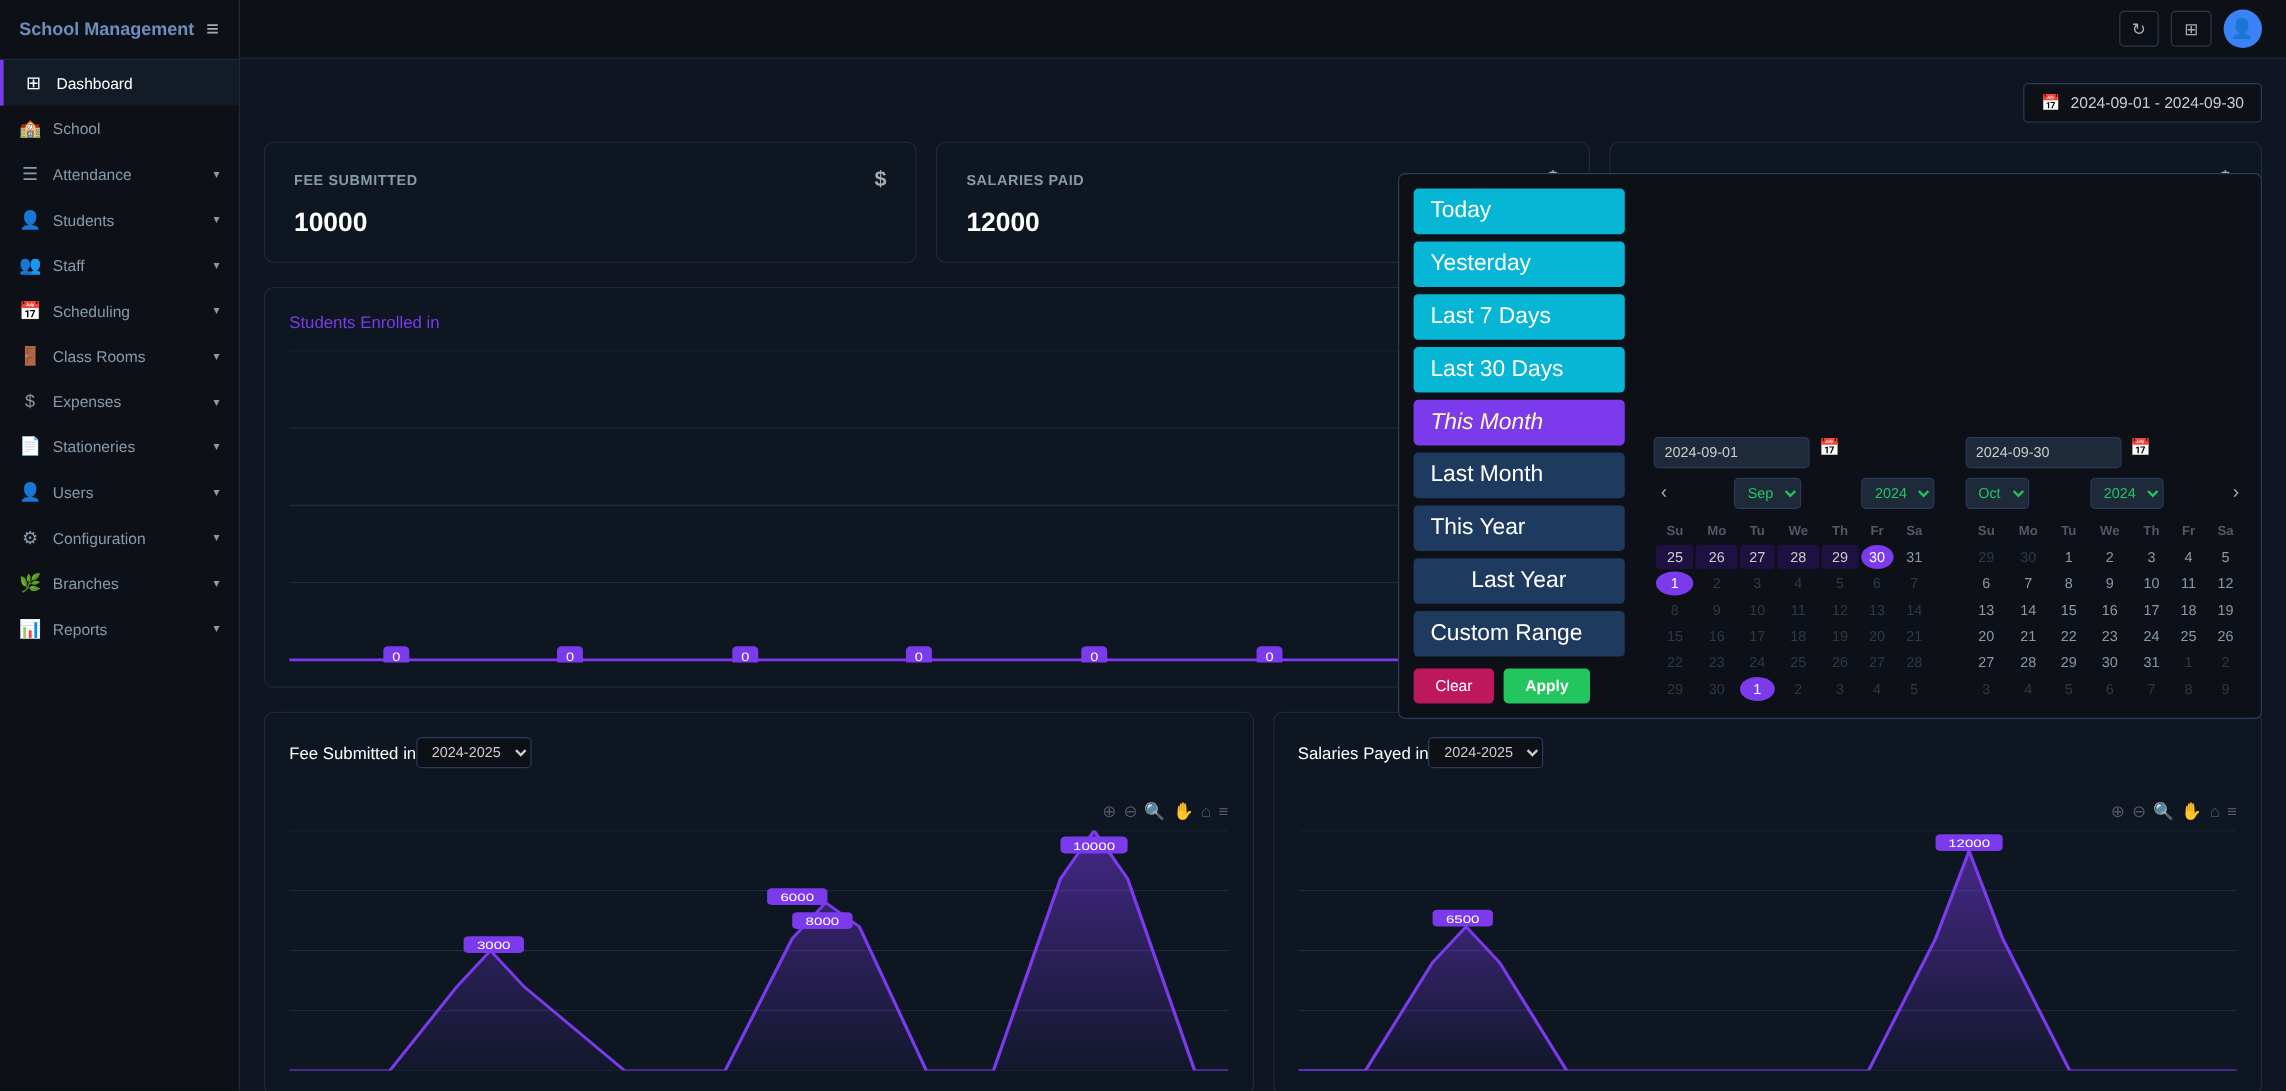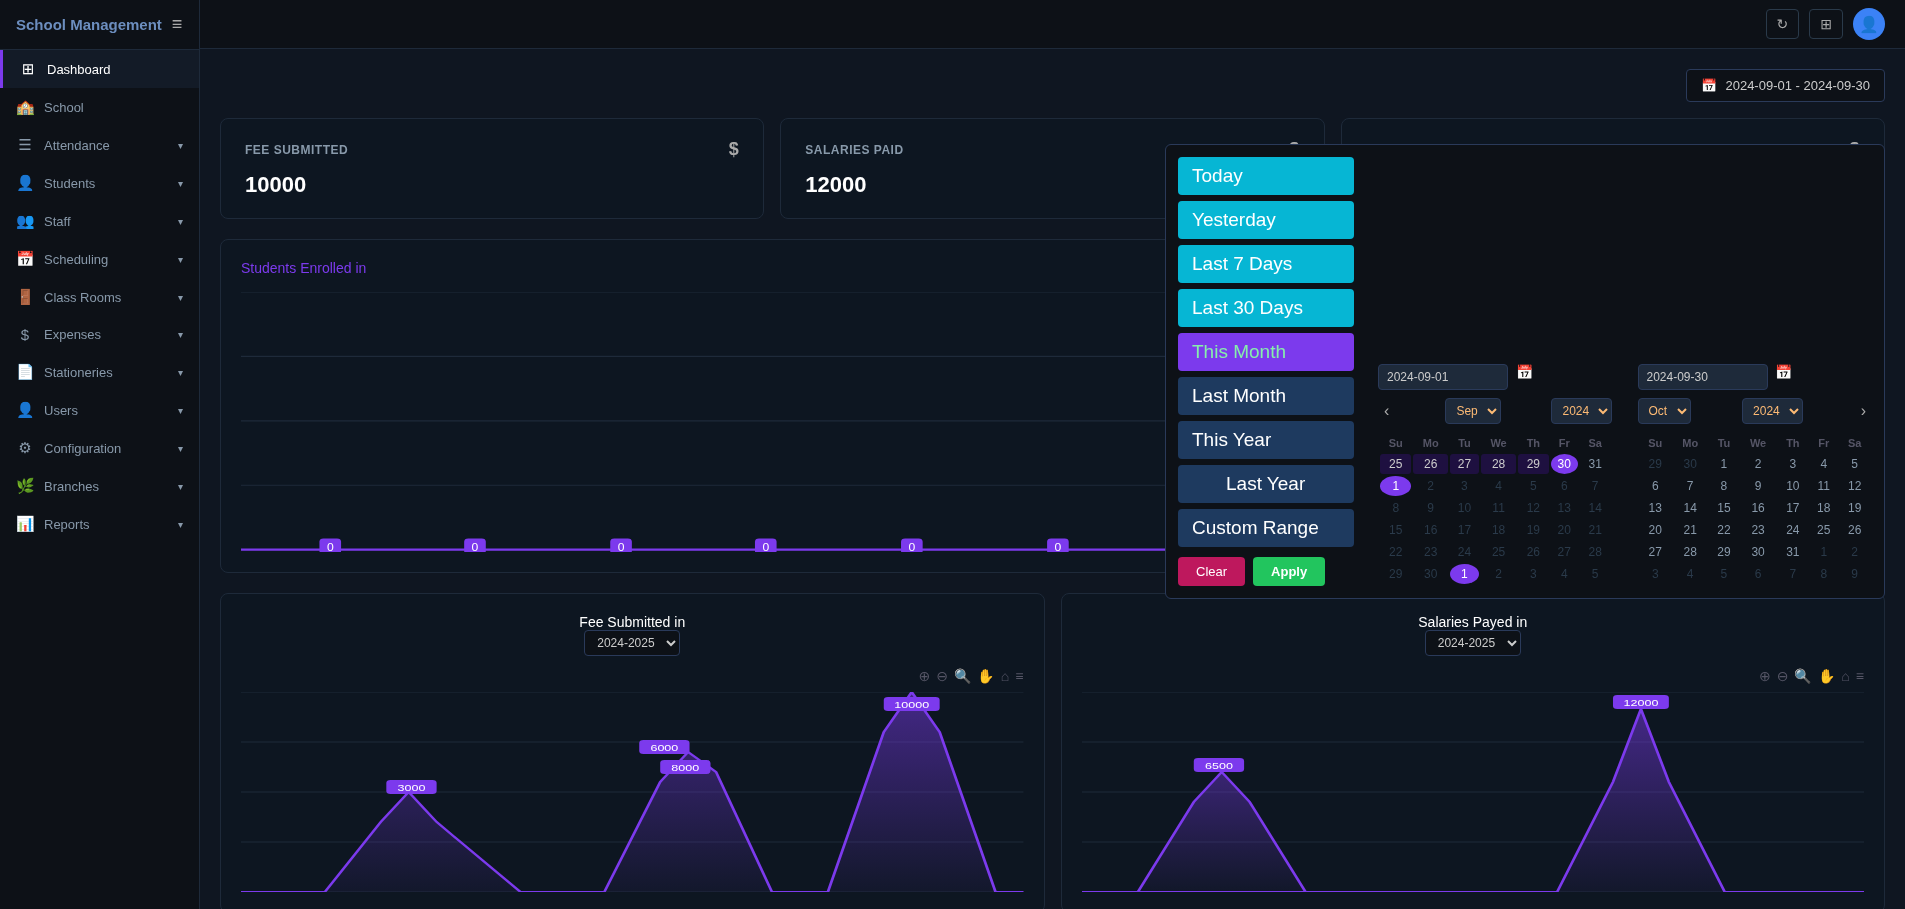--- a/index.html
+++ b/index.html
@@ -38,47 +38,47 @@
 
     
     .chart-card { background: #0d1621; border: 1px solid #1e2a3a; border-radius: 8px; padding: 20px; margin-bottom: 20px; }
     .chart-title { color: #fff; font-size: 14px; margin-bottom: 16px; }
     .chart-title span { color: #7c3aed; }
     .chart-area { height: 260px; position: relative; }
 
     
     .bottom-row { display: flex; gap: 16px; }
     .bottom-card { background: #0d1621; border: 1px solid #1e2a3a; border-radius: 8px; padding: 20px; flex: 1; }
-    .bottom-card-header { display: flex; justify-content: space-between; align-items: center; margin-bottom: 12px; flex-direction: column; }
+    .bottom-card-header { display: flex; justify-content: flex-start; align-items: center; margin-bottom: 28px; }
     .bottom-card-title { color: #fff; font-size: 14px; }
     .year-select { background: #0d1117; border: 1px solid #2a3a5a; color: #ccc; padding: 4px 8px; border-radius: 4px; font-size: 12px; }
     .chart-toolbar { display: flex; gap: 6px; justify-content: flex-end; margin-bottom: 8px; color: #556; font-size: 14px; }
     .chart-toolbar span { cursor: pointer; }
     .mini-chart { height: 200px; position: relative; }
 
     
     .date-dropdown { position: absolute; top: 95px; right: 20px; background: #0d1117; border: 1px solid #2a3a5a; border-radius: 6px; z-index: 100; display: flex; gap: 0; width: 720px; }
     .dd-left { padding: 12px; display: flex; flex-direction: column; gap: 6px; width: 200px; flex-shrink: 0; }
     .dd-btn { padding: 8px 14px; border-radius: 4px; cursor: pointer; font-size: 19px; text-align: left; border: none; font-weight: 500; }
     .dd-btn.cyan { background: #06b6d4; color: #fff; }
-    .dd-btn.purple { background: #7c3aed; color: #86efac; }
+    .dd-btn.purple { background: #7c3aed; color: #fef9c3; font-style: italic; }
     .dd-btn.last-month { background: #1e3a5f; color: #fff; }
     .dd-btn.this-year { background: #1e3a5f; color: #fff; }
     .dd-btn.last-year { background: #1e3a5f; color: #fff; padding-left: 48px; }
     .dd-btn.custom { background: #1e3a5f; color: #fff; }
     .dd-actions { display: flex; gap: 8px; margin-top: 4px; }
     .dd-clear { background: #be185d; color: #fff; border: none; padding: 7px 18px; border-radius: 4px; cursor: pointer; font-size: 13px; }
     .dd-apply { background: #22c55e; color: #fff; border: none; padding: 7px 18px; border-radius: 4px; cursor: pointer; font-size: 13px; font-weight: 600; }
 
     
     .dd-right { display: flex; gap: 0; padding: 12px; flex: 1; align-items: flex-end; }
     .calendar-panel { flex: 1; }
     .cal-header { display: flex; align-items: center; justify-content: space-between; margin-bottom: 8px; gap: 4px; }
     .cal-nav { background: none; border: none; color: #aaa; cursor: pointer; font-size: 16px; padding: 2px 6px; }
-    .cal-month-select, .cal-year-select { background: #1e2a3a; border: 1px solid #2a3a5a; color: #fdba74; padding: 4px 6px; border-radius: 4px; font-size: 12px; }
+    .cal-month-select, .cal-year-select { background: #1e2a3a; border: 1px solid #2a3a5a; color: #22c55e; padding: 4px 6px; border-radius: 4px; font-size: 12px; }
     .cal-grid { width: 100%; }
     .cal-grid th { color: #556; font-size: 11px; text-align: center; padding: 3px; font-weight: 600; }
     .cal-grid td { text-align: center; padding: 3px 2px; font-size: 12px; color: #8899aa; cursor: pointer; border-radius: 3px; }
     .cal-grid td.other-month { color: #2a3a4a; }
     .cal-grid td.selected { background: #7c3aed; color: #fff; border-radius: 50%; }
     .cal-grid td.in-range { background: #1e1040; color: #ccc; }
     .cal-divider { width: 1px; background: #1e2a3a; margin: 0 12px; }
     .cal-date-inputs { display: flex; gap: 8px; margin-bottom: 8px; }
     .cal-date-input { background: #1e2a3a; border: 1px solid #2a3a5a; color: #ccc; padding: 5px 8px; border-radius: 4px; font-size: 12px; width: 130px; }
   </style>

